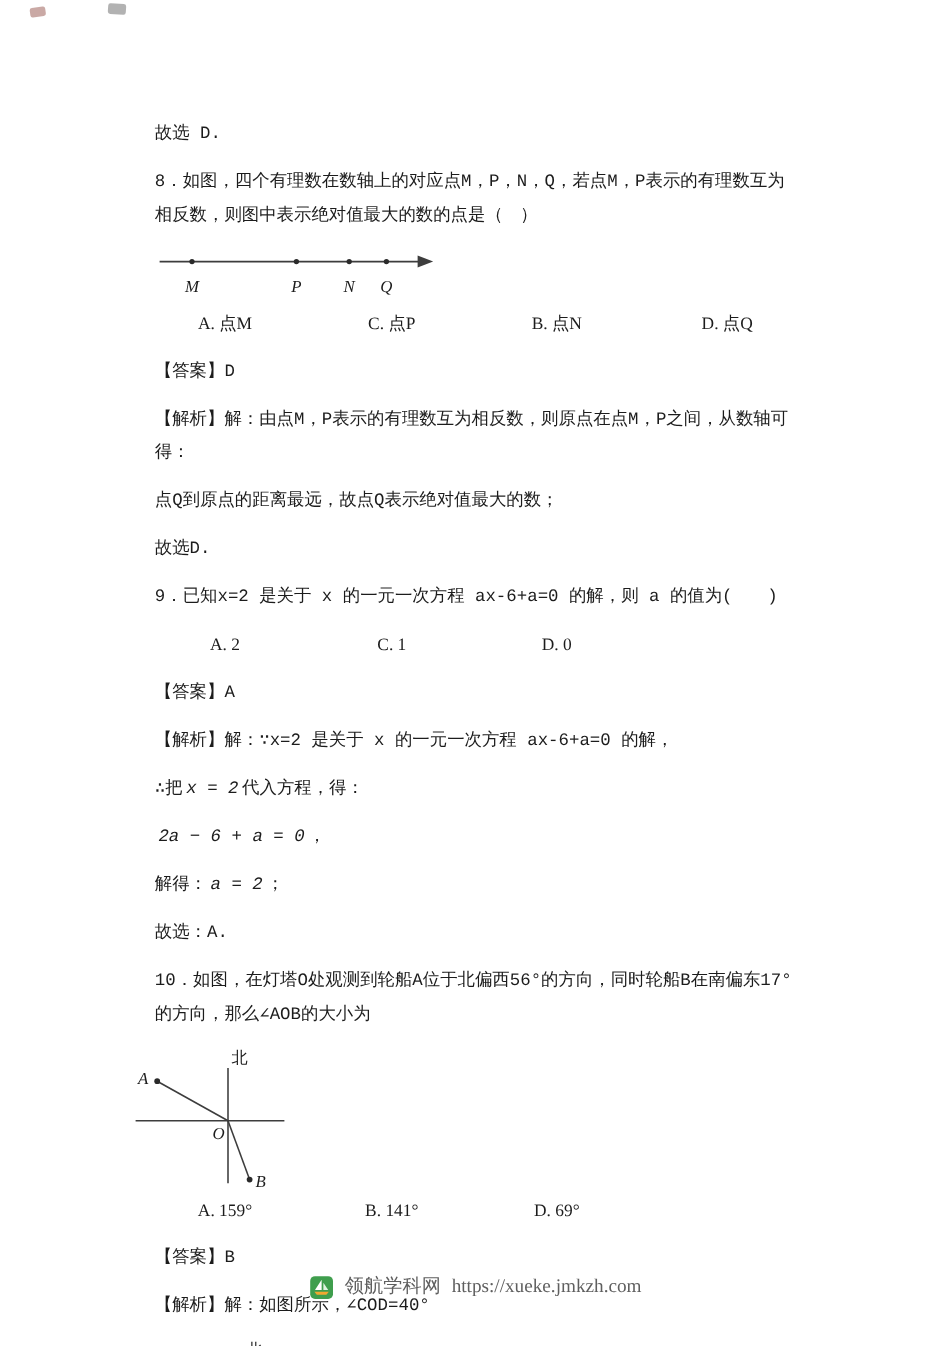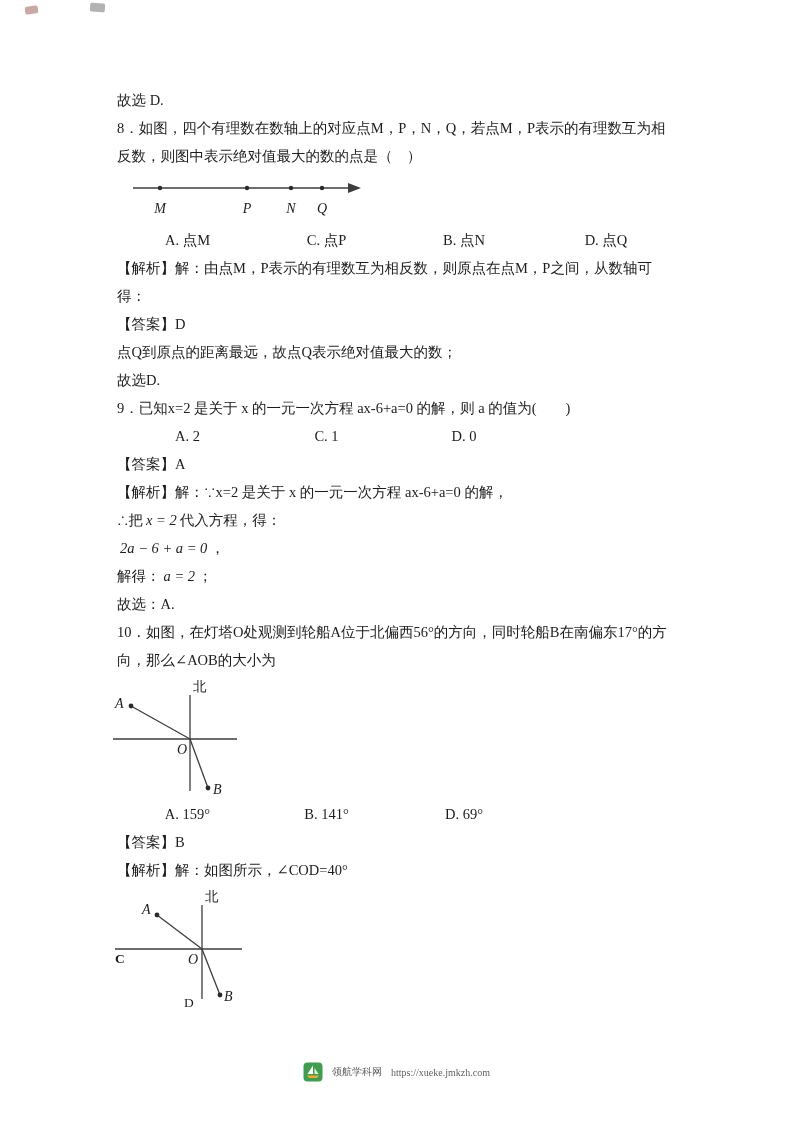--- a/index.html
+++ b/index.html
@@ -11,21 +11,21 @@
     overflow: hidden;
     font-family: "Liberation Serif", "DejaVu Serif", serif;
     color: #1c1c1c;
   }
   .content {
     position: absolute;
     left: 117px; top: 86px;
     width: 562px;
     font-size: 14.5px;
   }
-  .line { margin: 0; line-height: 28px; }
+  .line { margin: 12px; line-height: 28px; font-family: Liberation Mono, monospace; }
   .options {
     display: grid;
     grid-template-columns: 141px 137px 138px auto;
     line-height: 28px;
     text-align: center;
   }
   .math { font-style: italic; padding: 0 3px; }
   .fig svg { display: block; }
   .fig-numberline svg { margin: 6px 0 6px 14px; }
   .fig-dir svg { margin: 3px 0 3px -6px; }
@@ -33,21 +33,21 @@
   .lbl { font-style: italic; font-size: 14px; fill: #1c1c1c; }
   .lbl-cn { font-size: 13.5px; fill: #1c1c1c; }
   .lbl-up { font-size: 13.5px; fill: #1c1c1c; }
   .diag-stroke { stroke: #3d3d3d; stroke-width: 1.3; }
   .footer {
     position: absolute;
     left: 0; top: 1062px; width: 793px;
     display: flex; justify-content: center; align-items: center;
     gap: 9px;
     color: #5f5f5f;
-    font-size: 10px;
+    font-size: 16px;
   }
   .artifact { position: absolute; opacity: 0.45; border-radius: 2px; }
   .a1 { left: 25px; top: 6px; width: 13px; height: 8px; background: #8a4038; transform: rotate(-8deg); }
   .a2 { left: 90px; top: 3px; width: 15px; height: 9px; background: #555; transform: rotate(4deg); }
 </style>
 </head>
 <body>
 
 <div class="artifact a1"></div>
 <div class="artifact a2"></div>
@@ -73,22 +73,22 @@
     </svg>
   </div>
 
   <div class="options">
     <span>A. 点M</span>
     <span>C. 点P</span>
     <span>B. 点N</span>
     <span>D. 点Q</span>
   </div>
 
+  <p class="line">【答案】D</p>
   <p class="line">【解析】解：由点M，P表示的有理数互为相反数，则原点在点M，P之间，从数轴可得：</p>
-  <p class="line">【答案】D</p>
   <p class="line">点Q到原点的距离最远，故点Q表示绝对值最大的数；</p>
   <p class="line">故选D.</p>
 
   <p class="line">9．已知x=2 是关于 x 的一元一次方程 ax-6+a=0 的解，则 a 的值为(　　)</p>
 
   <div class="options">
     <span>A. 2</span>
     <span>C. 1</span>
     <span>D. 0</span>
   </div>

